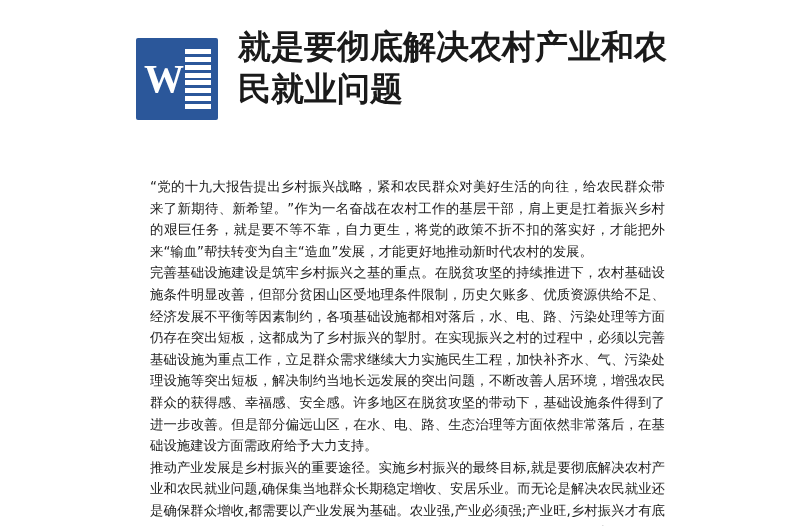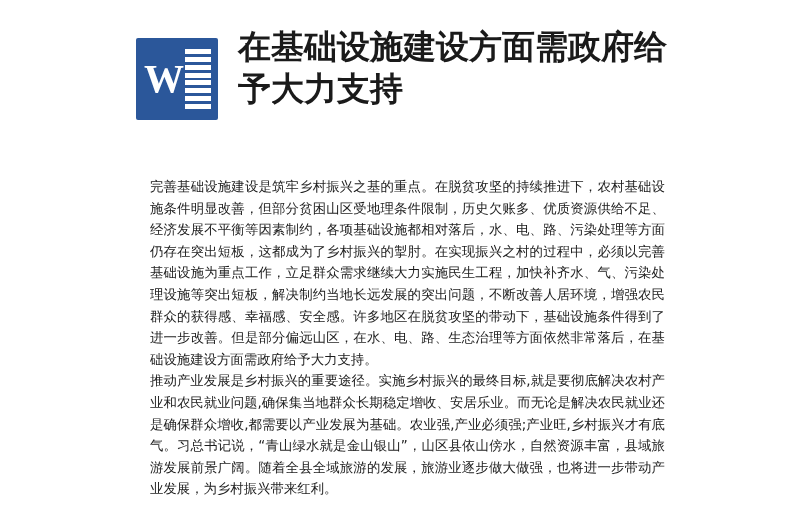--- a/index.html
+++ b/index.html
@@ -106,22 +106,23 @@
         <i></i>
           <i></i>
           <i></i>
           <i></i>
           <i></i>
           <i></i>
           <i></i>
           <i></i>
       </div>
     </div>
-    <div class="title">在基础设施建设方面需政府给予大力支持</div>
+    <div class="title">就是要彻底解决农村产业和农民就业问题</div>
   </div>
 
   <div class="body-text">
+    <p>“党的十九大报告提出乡村振兴战略，紧和农民群众对美好生活的向往，给农民群众带来了新期待、新希望。”作为一名奋战在农村工作的基层干部，肩上更是扛着振兴乡村的艰巨任务，就是要不等不靠，自力更生，将党的政策不折不扣的落实好，才能把外来“输血”帮扶转变为自主“造血”发展，才能更好地推动新时代农村的发展。</p>
     <p>完善基础设施建设是筑牢乡村振兴之基的重点。在脱贫攻坚的持续推进下，农村基础设施条件明显改善，但部分贫困山区受地理条件限制，历史欠账多、优质资源供给不足、经济发展不平衡等因素制约，各项基础设施都相对落后，水、电、路、污染处理等方面仍存在突出短板，这都成为了乡村振兴的掣肘。在实现振兴之村的过程中，必须以完善基础设施为重点工作，立足群众需求继续大力实施民生工程，加快补齐水、气、污染处理设施等突出短板，解决制约当地长远发展的突出问题，不断改善人居环境，增强农民群众的获得感、幸福感、安全感。许多地区在脱贫攻坚的带动下，基础设施条件得到了进一步改善。但是部分偏远山区，在水、电、路、生态治理等方面依然非常落后，在基础设施建设方面需政府给予大力支持。</p>
     <p>推动产业发展是乡村振兴的重要途径。实施乡村振兴的最终目标,就是要彻底解决农村产业和农民就业问题,确保集当地群众长期稳定增收、安居乐业。而无论是解决农民就业还是确保群众增收,都需要以产业发展为基础。农业强,产业必须强;产业旺,乡村振兴才有底气。习总书记说，“青山绿水就是金山银山”，山区县依山傍水，自然资源丰富，县域旅游发展前景广阔。随着全县全域旅游的发展，旅游业逐步做大做强，也将进一步带动产业发展，为乡村振兴带来红利。</p>
 
   </div>
 
 </div>
 
 </body></html>

